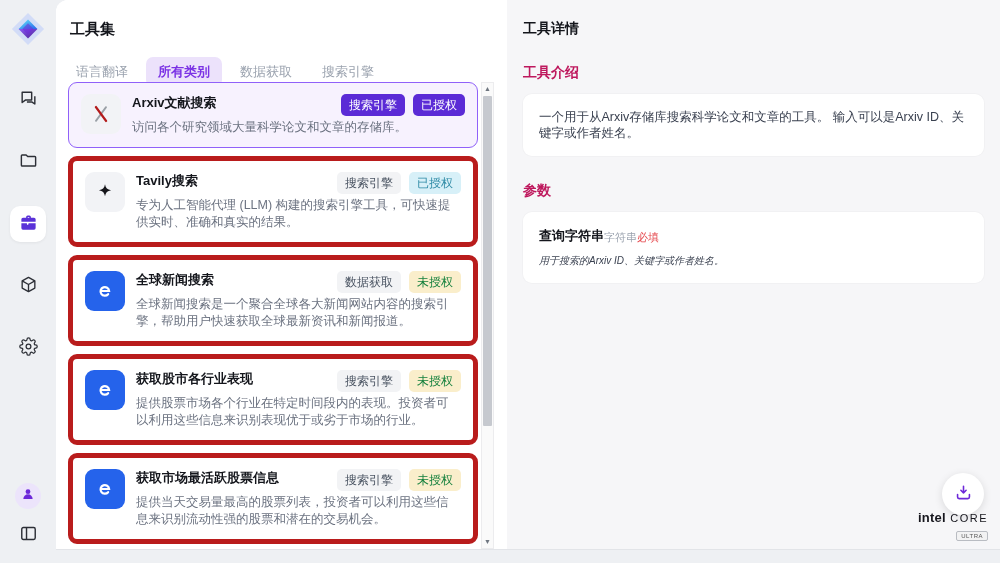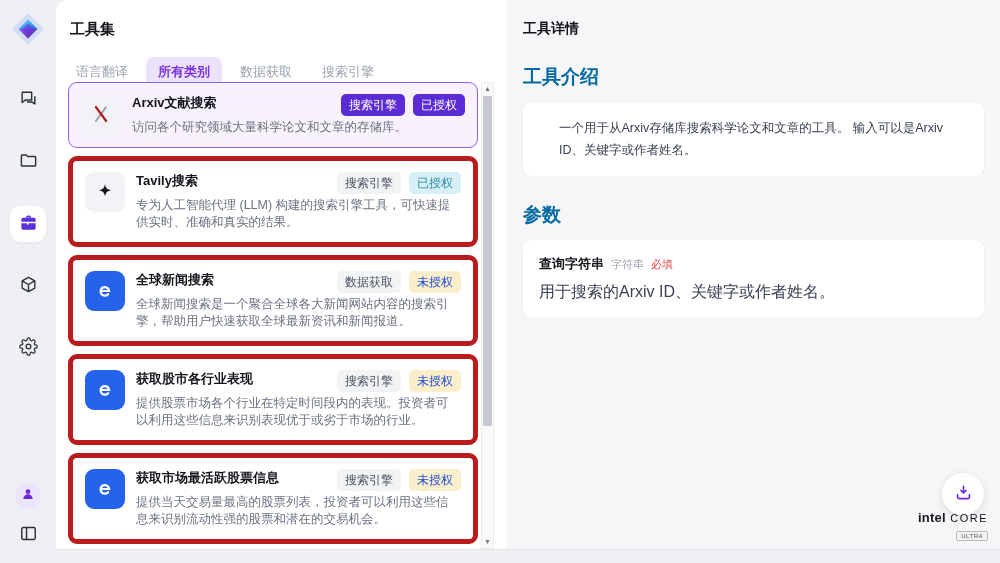--- a/index.html
+++ b/index.html
@@ -43,44 +43,44 @@
   .tool-ico svg { width:22px; height:22px; }
   .tool-ico.blue { background:#2563eb; }
   .tool-body { flex:1; min-width:0; }
   .tool-head { display:flex; align-items:flex-start; }
   .tool-name { font-size:13px; font-weight:bold; color:#14161c; line-height:18px; }
   .badges { margin-left:auto; display:flex; gap:8px; }
   .badge { font-size:12px; line-height:1; padding:5px 8px; border-radius:5px; white-space:nowrap; }
   .badge.cat { background:#f2f3f5; color:#4b5563; }
   .badge.solid { background:#5b2bd6; color:#fff; }
   .badge.granted { background:#d7f0f8; color:#2f8ba6; }
-  .badge.denied { background:#faeecb; color:#1d4ed8; }
+  .badge.denied { background:#faeecb; color:#15803d; }
   .tool-desc { font-size:12.5px; color:#6b7280; line-height:17px; margin-top:3px; max-width:318px; }
 
   
   .scrollbar { position:absolute; right:13px; top:82px; bottom:0; width:13px;
     background:#fafafa; border:1px solid #ececee; }
   .sb-arrow { position:absolute; left:0; width:11px; height:12px; color:#6f7680;
     font-size:7px; text-align:center; line-height:12px; cursor:pointer; }
   .sb-up { top:0; } .sb-down { bottom:0; }
   .sb-thumb { position:absolute; left:1px; top:13px; width:9px; height:330px;
     background:#c6c9cf; border-radius:1px; cursor:pointer; }
 
   
   .detail-panel { flex:1; background:#f6f6f8; padding:20px 16px 0 16px; position:relative; }
   .detail-title { font-size:14px; font-weight:bold; color:#14161c; }
-  .section-h { font-size:19px; font-weight:bold; color:#0369a1; margin-top:26px; }
+  .section-h { font-size:14px; font-weight:bold; color:#be185d; margin-top:26px; }
   .d-card { background:#fff; border-radius:9px; padding:15px 16px; margin-top:12px;
     box-shadow:0 0 0 1px rgba(0,0,0,.02); }
-  .d-card p { font-size:12.5px; color:#3a4150; line-height:22px;margin-left:20px; }
-  .param-line { display:flex; align-items:center; gap:7px; }
+  .d-card p { font-size:12.5px; color:#3a4150; line-height:16px; }
+  .param-line { display:flex; align-items:flex-end; }
   .param-name { font-size:13px; font-weight:bold; color:#14161c; }
   .param-type { font-size:11px; color:#9aa2ae; }
   .param-req { font-size:11px; color:#e5484d; }
-  .param-desc { font-size:16px; color:#3a4150; margin-top:9px; }
+  .param-desc { font-size:10px; color:#3a4150; margin-top:9px;font-style:italic; }
 
   
   .fab { position:absolute; right:16px; bottom:34px; width:42px; height:42px; border-radius:50%;
     background:#fff; box-shadow:0 2px 8px rgba(0,0,0,.12); display:flex; align-items:center;
     justify-content:center; cursor:pointer; }
   .fab svg { width:19px; height:19px; }
   .brand { position:absolute; right:12px; bottom:8px; text-align:right; color:#16161d; line-height:1; }
   .brand .b1 { font-size:13px; font-weight:bold; letter-spacing:.2px; }
   .brand .b2 { font-size:11px; letter-spacing:1.5px; font-weight:normal; }
   .brand .ultra { display:inline-block; margin-top:2px; font-size:6px; letter-spacing:.5px;

